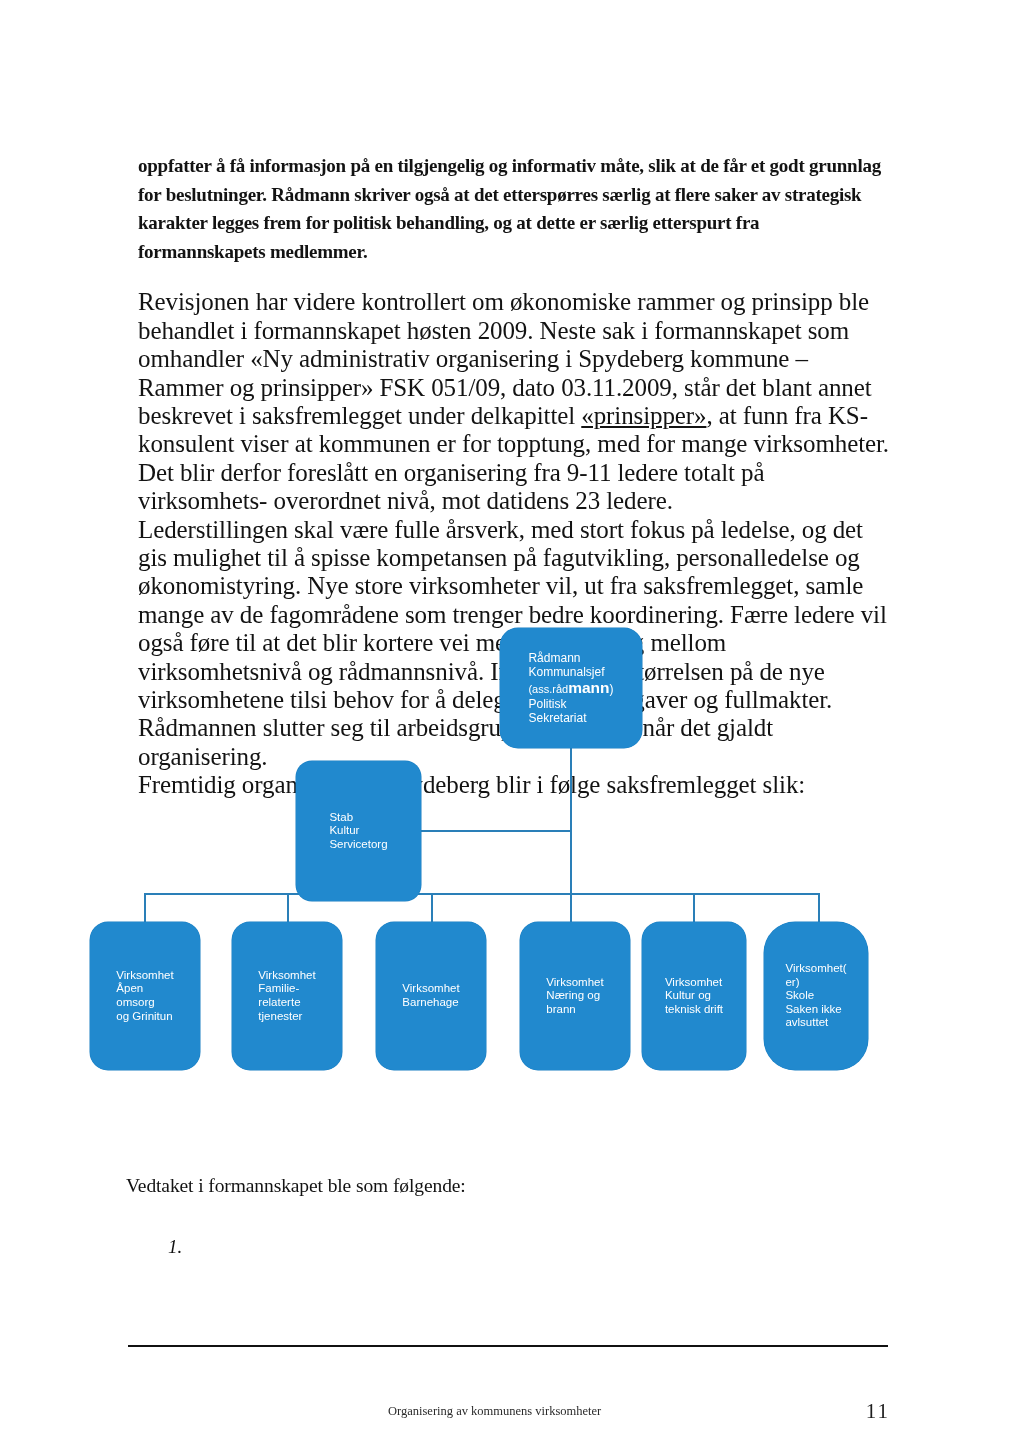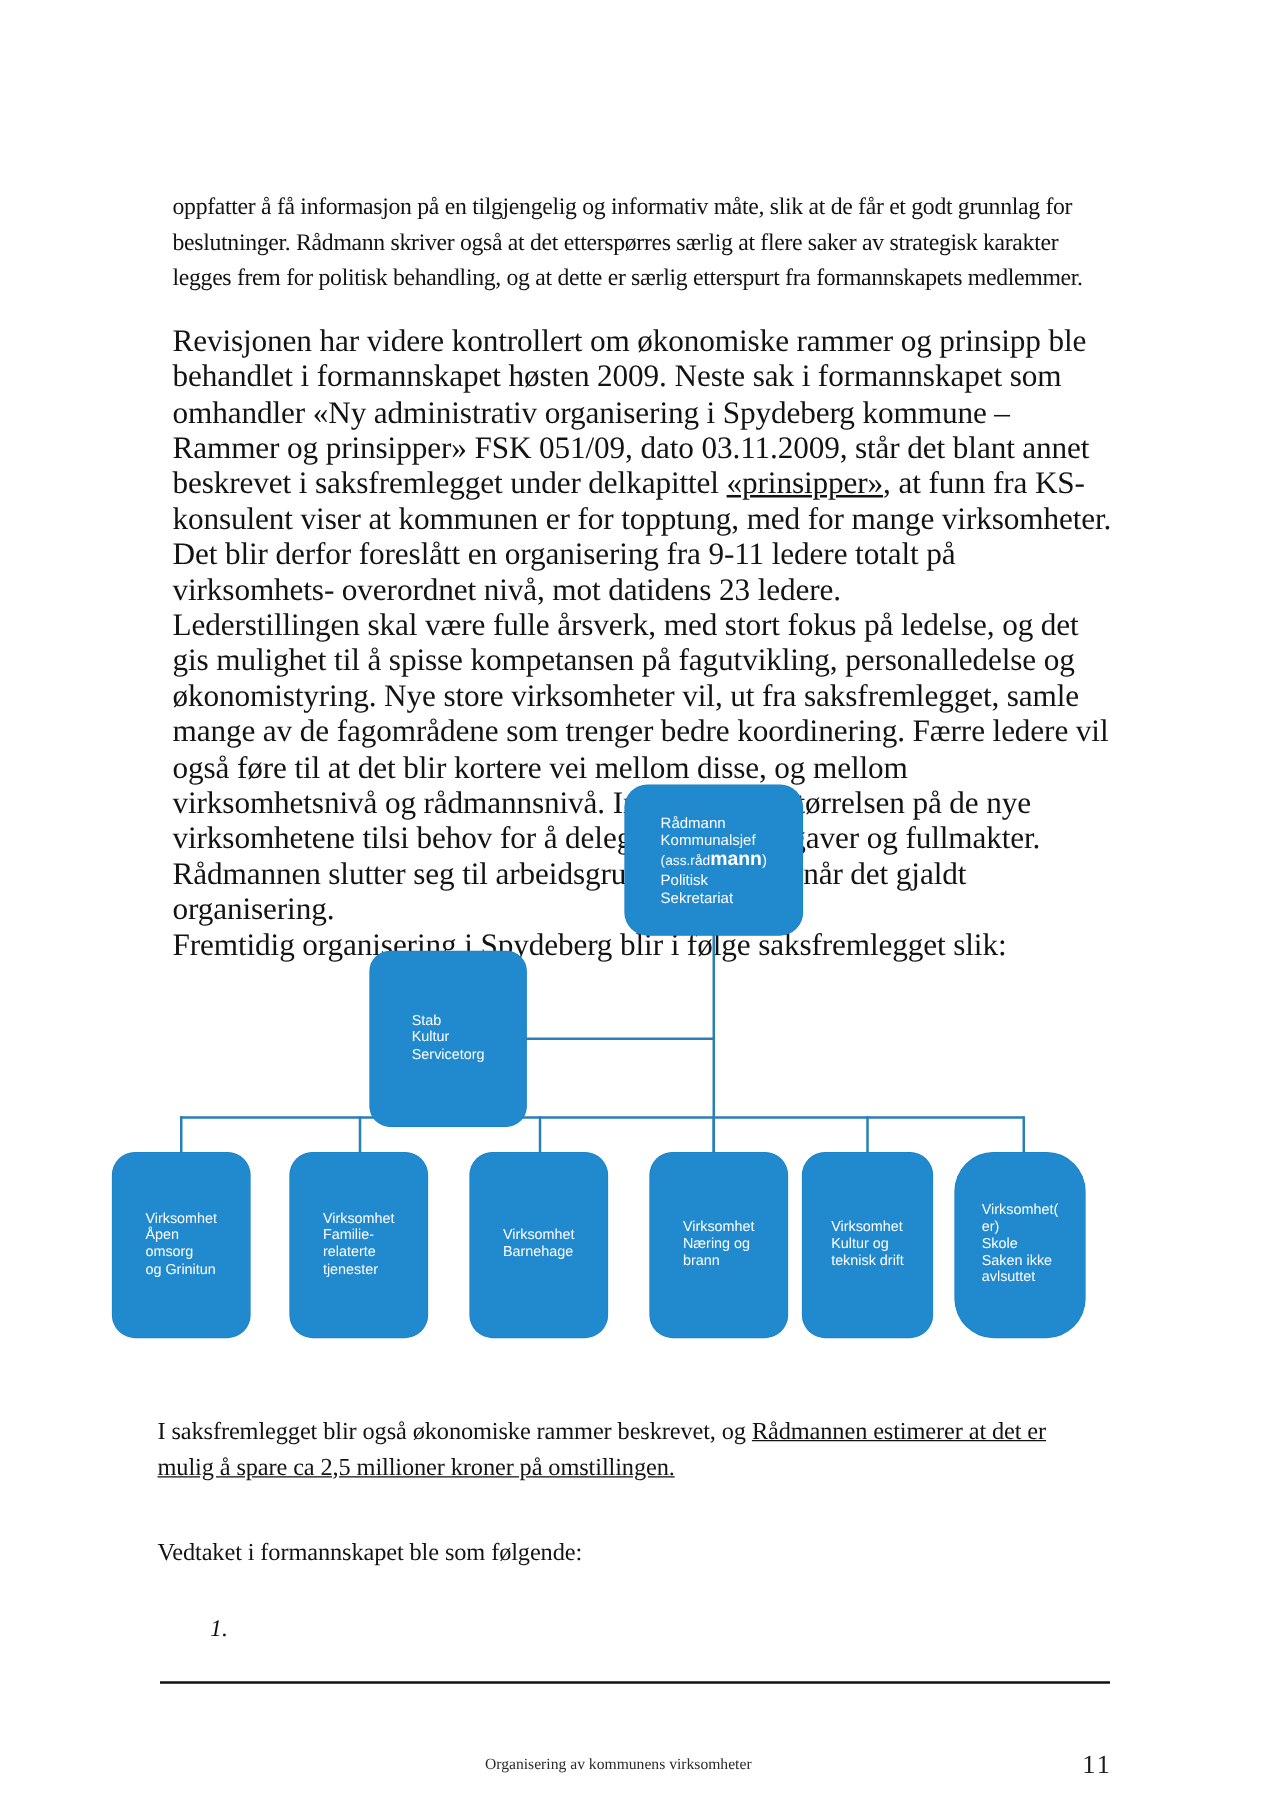--- a/index.html
+++ b/index.html
@@ -35,20 +35,21 @@
     text-align: left;
     margin: 0 0 10px 0;
     color: #131313;
     letter-spacing: -0.1px;
   }
   .para.first {
     font-size: 19px;
     line-height: 28.6px;
     letter-spacing: -0.25px;
     margin-bottom: 22px;
+    font-weight: bold;
   }
   .para.tight {
     margin-bottom: 0;
   }
   .u {
     text-decoration: underline;
   }
 
   
   .chart {
@@ -259,21 +260,20 @@
         <span class="ln">Virksomhet(</span>
         <span class="ln">er)</span>
         <span class="ln">Skole</span>
         <span class="ln">Saken ikke</span>
         <span class="ln">avlsuttet</span>
       </div>
     </div>
   </div>
 
   <div class="lower">
-    <p class="para"><span>I saksfremlegget blir også økonomiske rammer beskrevet, og </span><span class="u">Rådmannen estimerer at det er mulig å spare ca 2,5 millioner kroner på omstillingen.</span></p>
 
     <p class="para vedtak">Vedtaket i formannskapet ble som følgende:</p>
 
     <div class="listitem">
       <span class="num">1.</span>
     </div>
   </div>
 
   <div class="footer-rule"></div>
   <div class="footer">

